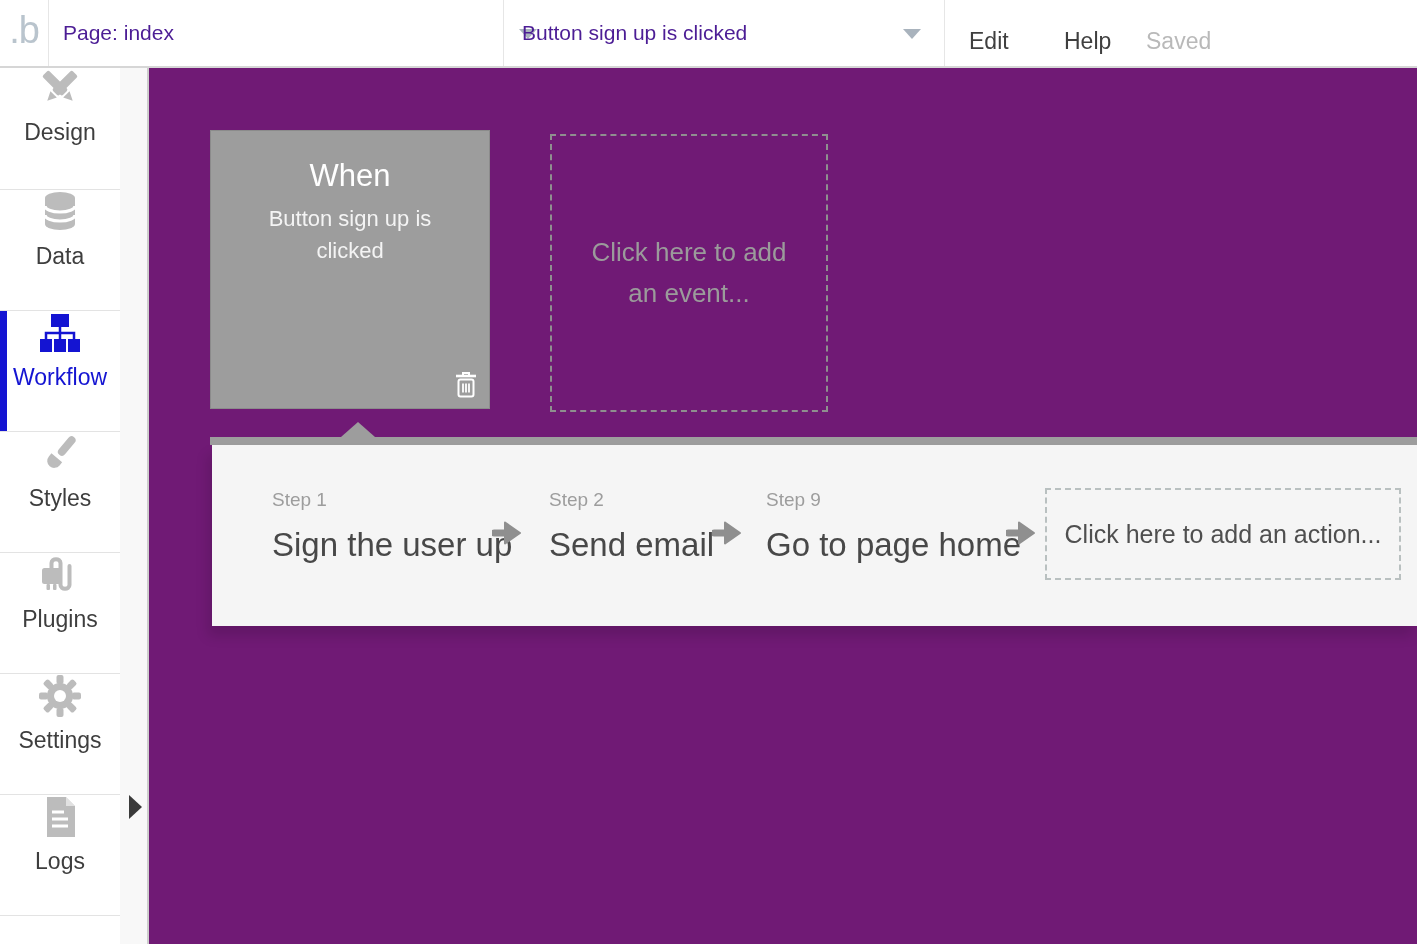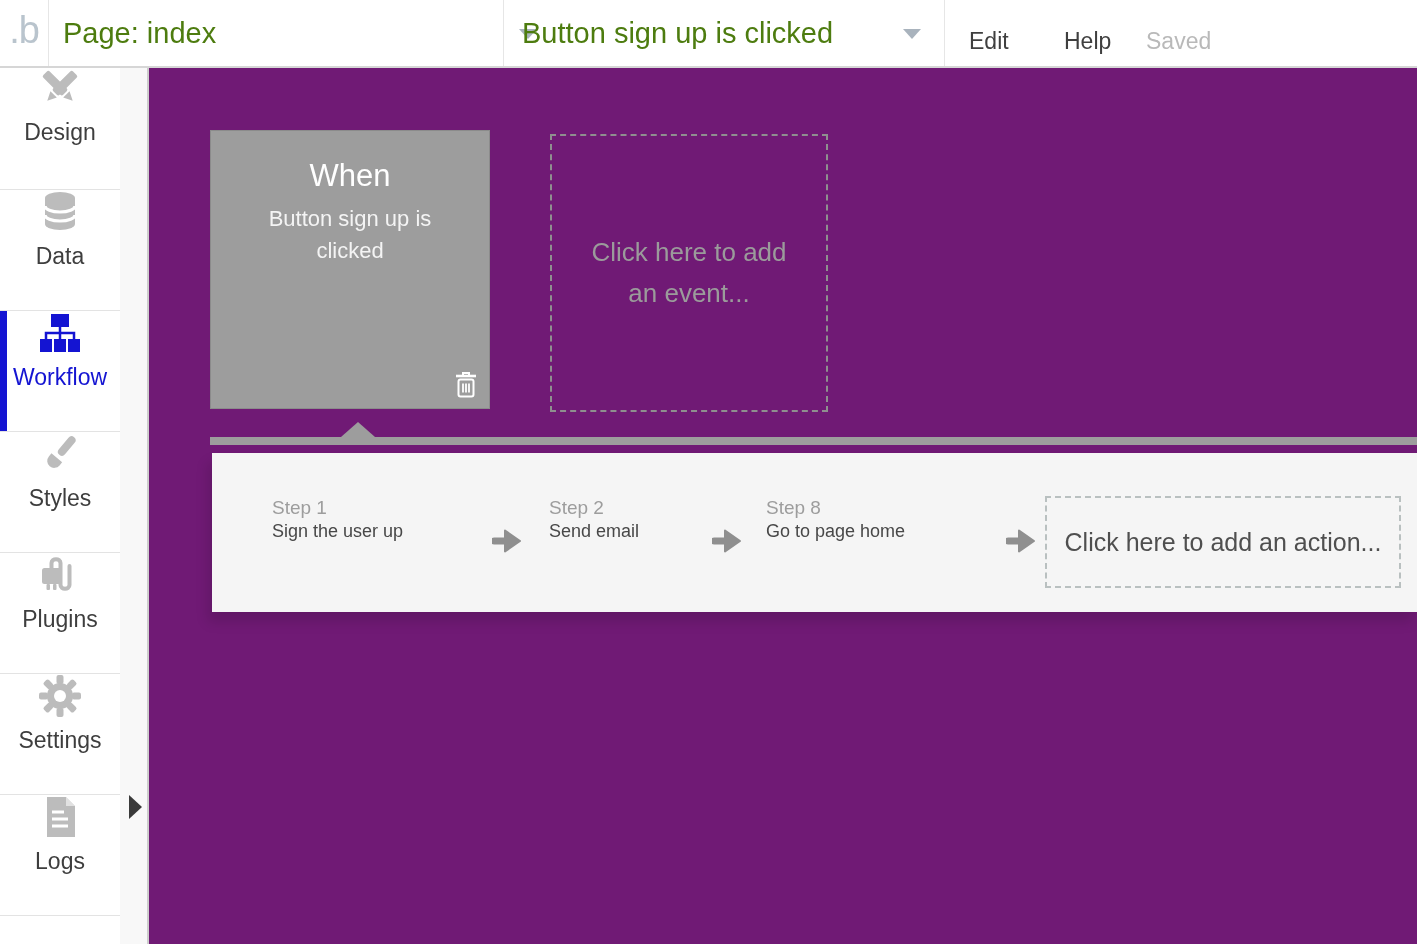--- a/index.html
+++ b/index.html
@@ -6,21 +6,21 @@
   body{font-family:"Liberation Sans", sans-serif; color:#4a4a4a;}
   #app{position:relative;width:1417px;height:944px;overflow:hidden;background:#fff;}
 
   
   .topbar{position:absolute;left:0;top:0;width:1417px;height:66px;background:#fff;border-bottom:2px solid #d6d6d6;z-index:5;}
   .logo-box{position:absolute;left:0;top:0;width:48px;height:66px;border-right:1px solid #e6e6e6;display:flex;align-items:center;justify-content:center;}
   .logo-text{font-size:38px;color:#b9c4cd;font-weight:400;letter-spacing:-1px;padding-bottom:6px;}
   .selector{position:absolute;top:0;height:66px;display:flex;align-items:center;cursor:pointer;}
   .sel-page{left:48px;width:455px;border-right:1px solid #e6e6e6;}
   .sel-event{left:503px;width:441px;border-right:1px solid #e6e6e6;}
-  .selector .sel-label{font-size:29px;color:#4d7c0f;margin-left:15px;}
+  .selector .sel-label{font-size:21px;color:#4c1d95;margin-left:15px;}
   .sel-event .sel-label{margin-left:19px;}
   .caret-down{position:absolute;width:0;height:0;border-left:9px solid transparent;border-right:9px solid transparent;border-top:10px solid #a9b3bd;top:29px;}
   .sel-page .caret-down{left:471px;}
   .sel-event .caret-down{left:400px;}
   .topbar-link{position:absolute;top:8px;height:66px;display:flex;align-items:center;font-size:23px;color:#3f3f3f;cursor:pointer;}
   .link-edit{left:969px;}
   .link-help{left:1064px;}
   .link-saved{left:1146px;color:#b9b9b9;cursor:default;}
 
   
@@ -47,25 +47,25 @@
   .when-title{margin-top:27px;text-align:center;color:#ffffff;font-size:31px;}
   .when-subtitle{margin-top:9px;text-align:center;color:#f4f4f4;font-size:22px;line-height:32px;padding:0 28px;}
   .trash-btn{position:absolute;right:11px;bottom:9px;width:24px;height:28px;cursor:pointer;}
 
   .add-event-box{position:absolute;left:401px;top:68px;width:278px;height:278px;border:2px dashed #8f8f8f;box-sizing:border-box;display:flex;align-items:center;justify-content:flex-end;text-align:center;cursor:pointer;}
   .add-event-box .ph{color:#9b9b9b;font-size:26px;line-height:41px;padding:0 30px;}
 
   
   .panel-pointer{position:absolute;left:192px;top:356px;width:0;height:0;border-left:17px solid transparent;border-right:17px solid transparent;border-bottom:15px solid #9d9d9d;}
   .panel-bar{position:absolute;left:61px;top:371px;width:1207px;height:8px;background:#9d9d9d;}
-  .panel{position:absolute;left:63px;top:387px;width:1205px;height:159px;background:#f5f5f5;box-shadow:-4px 10px 12px rgba(0,0,0,0.13);}
+  .panel{position:absolute;left:63px;top:379px;width:1205px;height:181px;background:#f5f5f5;box-shadow:-4px 10px 12px rgba(0,0,0,0.13);}
 
   .step{position:absolute;top:44px;cursor:pointer;}
   .step-label{font-size:19px;color:#9d9d9d;}
-  .step-action{font-size:18px;color:#484848;margin-top:2px;white-space:nowrap;}
+  .step-action{font-size:33px;color:#484848;margin-top:15px;white-space:nowrap;}
   .step-1{left:60px;}
   .step-2{left:337px;}
   .step-3{left:554px;}
   .step-arrow{position:absolute;top:74px;width:30px;height:28px;}
   .arrow-1{left:280px;}
   .arrow-2{left:500px;}
   .arrow-3{left:794px;}
 
   .add-action-box{position:absolute;left:833px;top:43px;width:356px;height:92px;border:2px dashed #b9c0c0;box-sizing:border-box;display:flex;align-items:center;justify-content:center;cursor:pointer;}
   .add-action-box .ph{color:#4f4f4f;font-size:25px;white-space:nowrap;}
@@ -239,21 +239,21 @@
         <div class="step-label">Step 2</div>
         <div class="step-action">Send email</div>
       </div>
 
       <svg class="step-arrow arrow-2" viewBox="0 0 30 28">
         <path d="M2 14 h12" stroke="#8f8f8f" stroke-width="7" stroke-linecap="round" fill="none"></path>
         <path d="M13 3.5 L28 14 L13 24.5 z" fill="#8f8f8f" stroke="#8f8f8f" stroke-width="2" stroke-linejoin="round"></path>
       </svg>
 
       <div class="step step-3">
-        <div class="step-label">Step 8</div>
+        <div class="step-label">Step 9</div>
         <div class="step-action">Go to page home</div>
       </div>
 
       <svg class="step-arrow arrow-3" viewBox="0 0 30 28">
         <path d="M2 14 h12" stroke="#8f8f8f" stroke-width="7" stroke-linecap="round" fill="none"></path>
         <path d="M13 3.5 L28 14 L13 24.5 z" fill="#8f8f8f" stroke="#8f8f8f" stroke-width="2" stroke-linejoin="round"></path>
       </svg>
 
       <div class="add-action-box">
         <span class="ph">Click here to add an action...</span>

